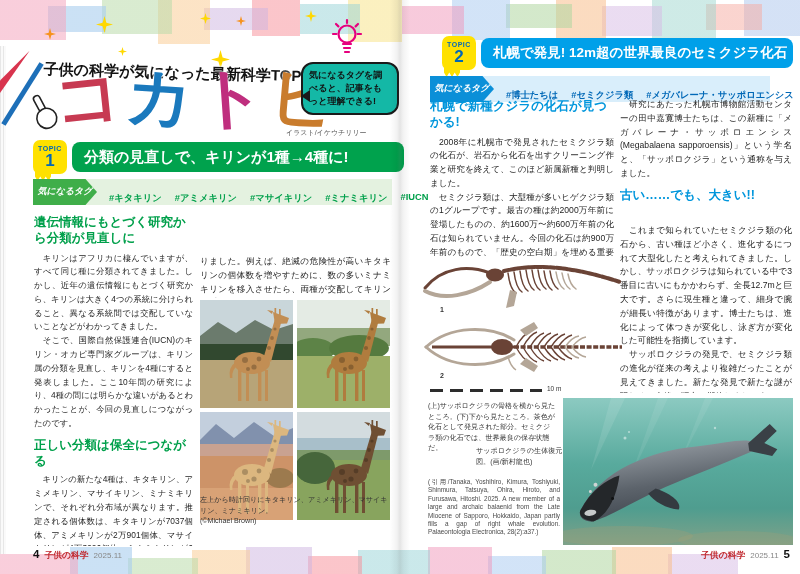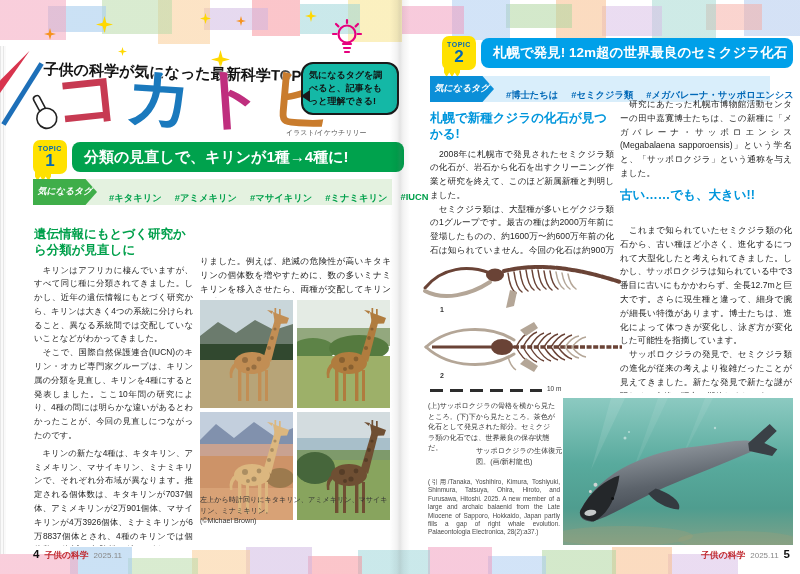--- a/index.html
+++ b/index.html
@@ -83,21 +83,21 @@
     clip-path:polygon(0 0,100% 0,100% 50%,84% 100%,67% 50%,50% 100%,33% 50%,16% 100%,0 50%);}
   .topic-bar{height:30px;border-radius:8px;display:flex;align-items:center;padding:0 12px;
     color:#fff;font-weight:bold;white-space:nowrap;overflow:hidden;}
   .tagbar{display:flex;align-items:flex-end;}
   .tag-arrow{height:26px;display:flex;align-items:center;justify-content:center;text-align:center;
     color:#fff;font-weight:bold;font-style:italic;font-size:9px;line-height:1.1;
     width:64px;clip-path:polygon(0 0,82% 0,100% 50%,82% 100%,0 100%);flex:0 0 64px;}
   .tags{display:flex;gap:13px;margin-left:12px;font-weight:bold;font-size:9.3px;white-space:nowrap;}
 
   
-  .h-sec{font-weight:bold;font-size:12.5px;line-height:1.3;margin-top:12px;}
+  .h-sec{font-weight:bold;font-size:12.5px;line-height:1.3;}
   .bt{font-size:8.4px;line-height:13.8px;text-align:justify;color:#1e1e1e;}
   .author{text-align:right;}
   .caption{font-size:7.1px;line-height:10.5px;color:#333;}
   .citation{font-size:6.4px;line-height:8.4px;color:#4a4a4a;text-align:justify;}
 
   
   .photo-grid{display:grid;grid-template-columns:93px 93px;grid-template-rows:108px 108px;gap:4px;}
   .photo-grid svg{display:block;width:93px;height:108px;}
   .scalebar{height:3px;background:repeating-linear-gradient(90deg,#2d2d2d 0 13px,transparent 13px 20px);}
   .scalelabel{font-size:6.5px;color:#333;}
@@ -201,20 +201,21 @@
         <span>#マサイキリン</span>
         <span>#ミナミキリン</span>
         <span>#IUCN</span>
       </div>
     </div>
 
     <div class="abs" style="left:34px;top:214px;width:159px;height:332px;overflow:hidden;">
       <div class="h-sec" style="color:#00a04b;">遺伝情報にもとづく研究から分類が見直しに</div>
       <div class="bt" style="margin-top:5px;">　キリンはアフリカに棲んでいますが、すべて同じ種に分類されてきました。しかし、近年の遺伝情報にもとづく研究から、キリンは大きく4つの系統に分けられること、異なる系統間では交配していないことなどがわかってきました。</div>
       <div class="bt">　そこで、国際自然保護連合(IUCN)のキリン・オカピ専門家グループは、キリン属の分類を見直し、キリンを4種にすると発表しました。ここ10年間の研究により、4種の間には明らかな違いがあるとわかったことが、今回の見直しにつながったのです。</div>
+      <div class="h-sec" style="color:#00a04b;margin-top:6px;">正しい分類は保全につながる</div>
       <div class="bt" style="margin-top:4px;">　キリンの新たな4種は、キタキリン、アミメキリン、マサイキリン、ミナミキリンで、それぞれ分布域が異なります。推定される個体数は、キタキリンが7037個体、アミメキリンが2万901個体、マサイキリンが4万3926個体、ミナミキリンが6万8837個体とされ、4種のキリンでは個体数や絶滅の危険性に違いがあるのです。</div>
 
     </div>
 
     <div class="abs" style="left:200px;top:214px;width:191px;height:84px;overflow:hidden;">
       <div class="bt" style="font-size:8.6px;margin-top:41px;">りました。例えば、絶滅の危険性が高いキタキリンの個体数を増やすために、数の多いミナミキリンを移入させたら、両種が交配してキリンの系統が滅茶苦茶になってしまうでしょう。</div>
       <div class="bt" style="font-size:8.6px;">
         <span>　今回の再分類で、キリンのよりよい保全策が進むと期待されます。</span>
         <span style="float:right;">(保谷彰彦)</span>
       </div>

